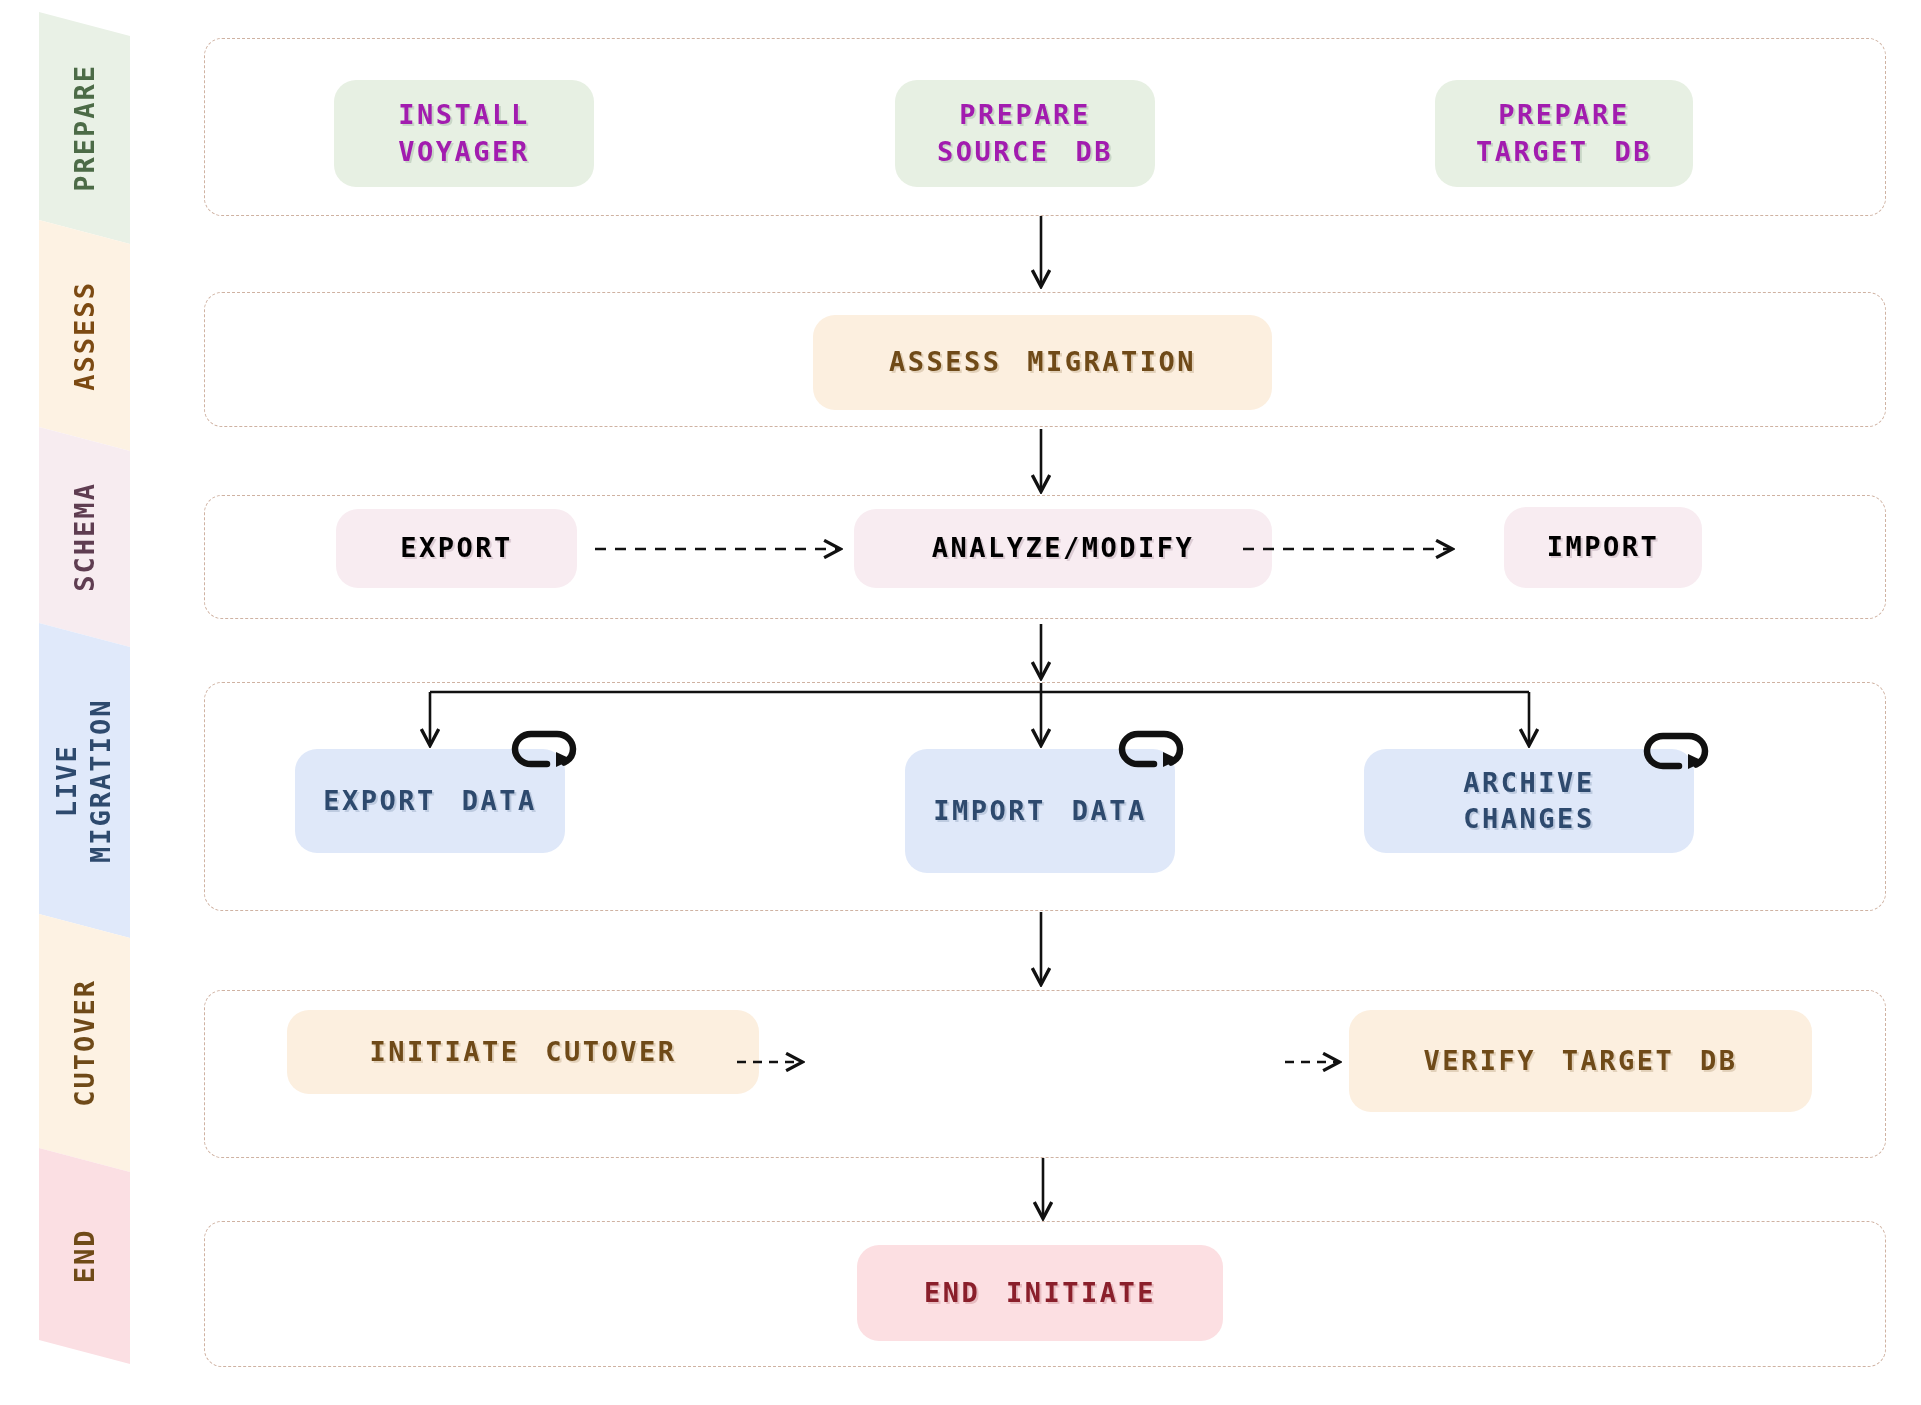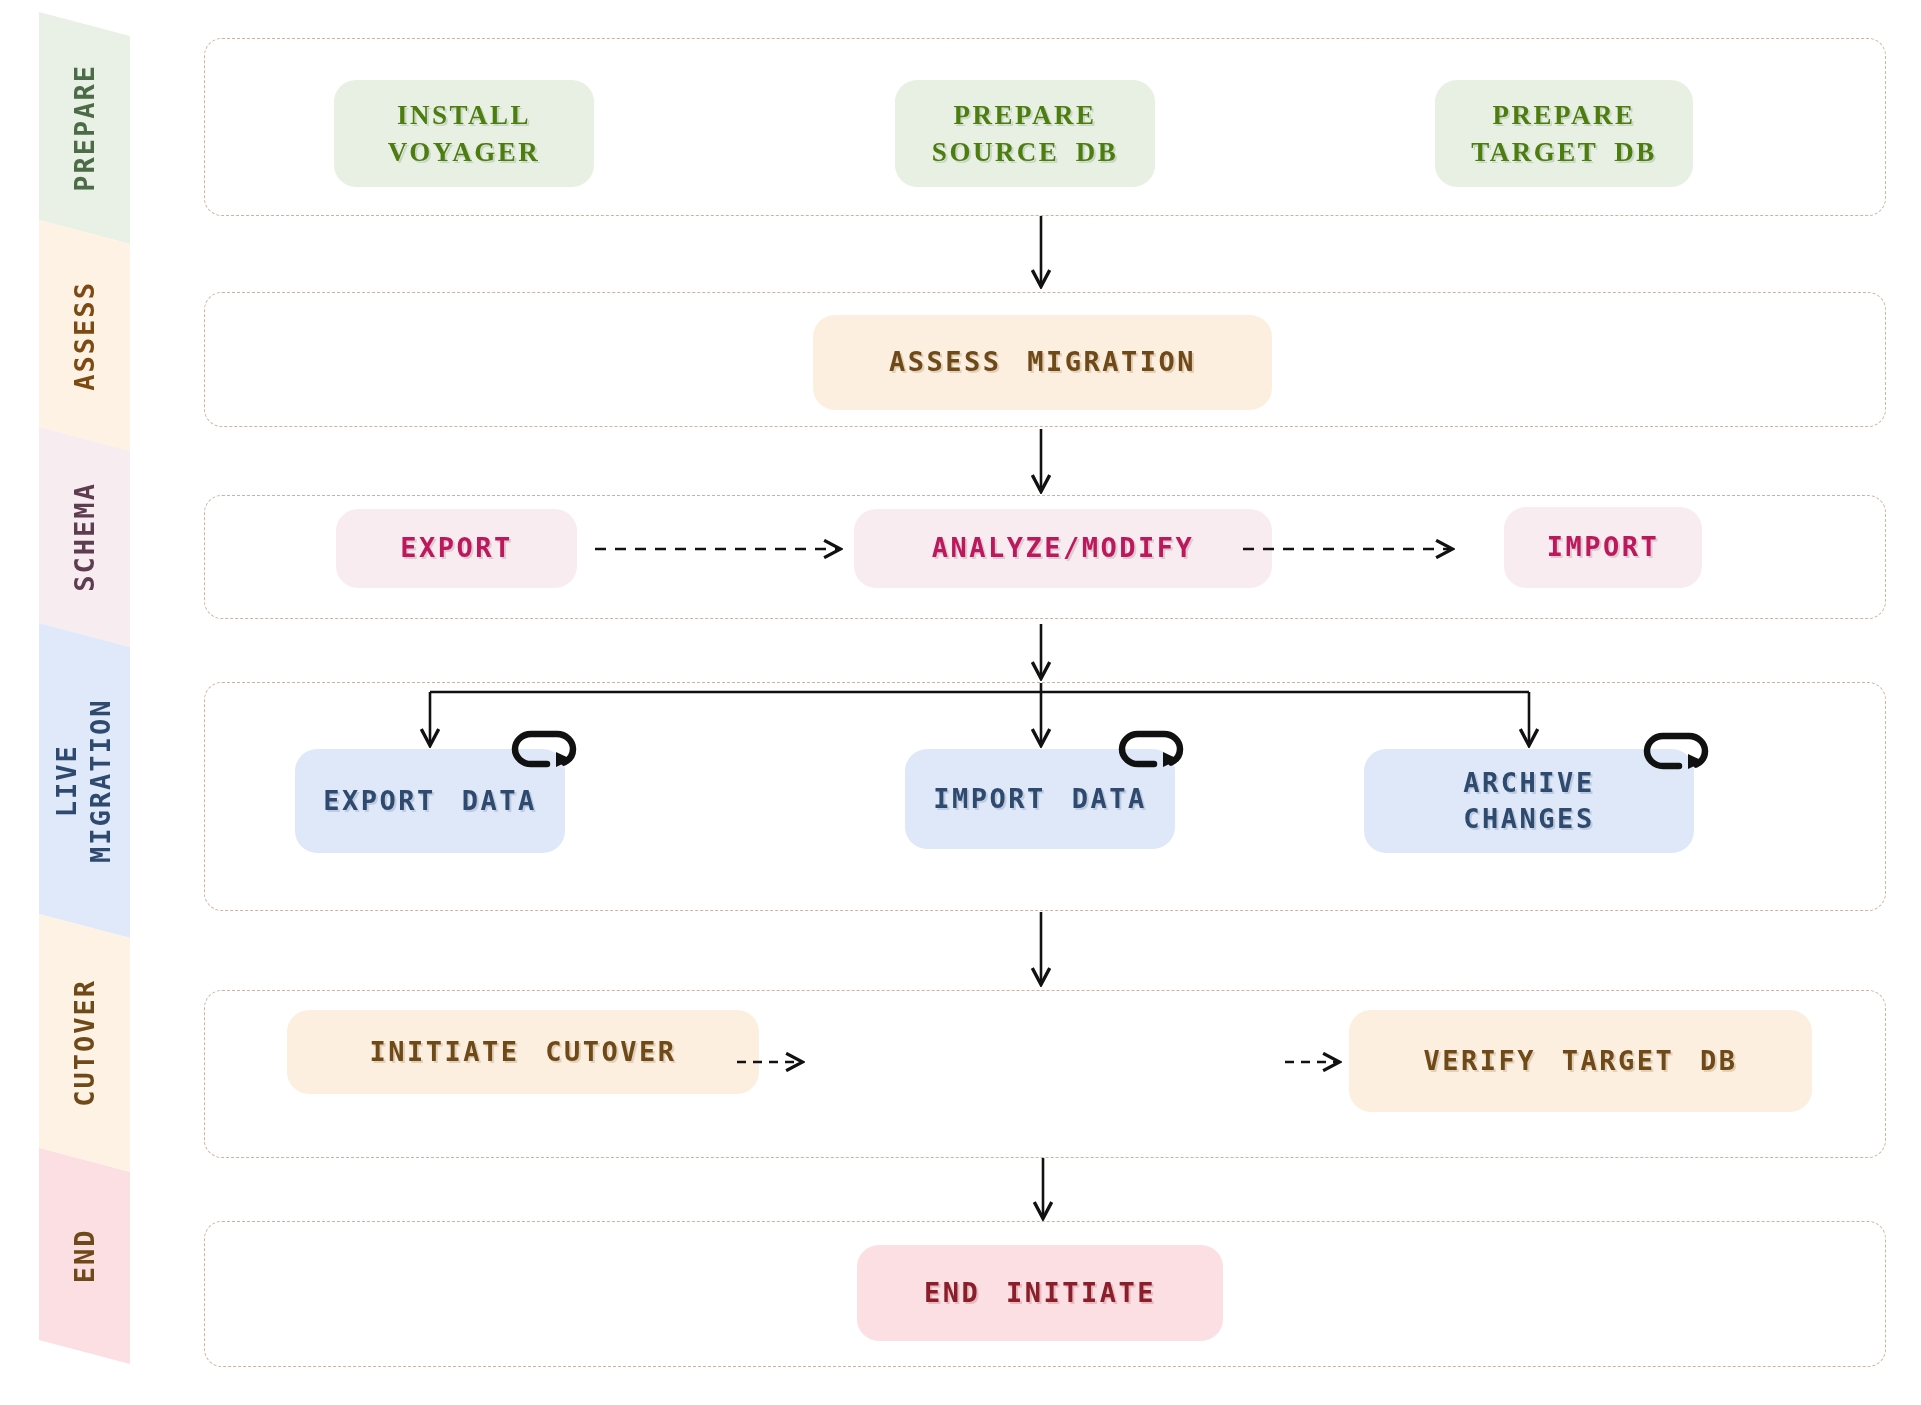--- a/index.html
+++ b/index.html
@@ -50,23 +50,23 @@
   .lane-end{top:1221px;height:146px;}
 
   
   .node{
     position:absolute;border-radius:22px;
     display:flex;align-items:center;justify-content:center;
     font-weight:bold;font-size:27px;letter-spacing:2.5px;word-spacing:7px;
     white-space:pre-line;text-align:center;line-height:1.35;
     box-sizing:border-box;
   }
-  .pal-green{background:#e7f0e3;color:#4d7c0f;text-shadow:2px 2px 0 rgba(63,98,67,.18);font-family:Liberation Serif, serif;}
+  .pal-green{background:#e7f0e3;color:#a21caf;text-shadow:2px 2px 0 rgba(63,98,67,.18);}
   .pal-peach{background:#fcefdf;color:#6f4a18;text-shadow:2px 2px 0 rgba(111,74,24,.18);}
-  .pal-pink{background:#f8ecf1;color:#be185d;text-shadow:2px 2px 0 rgba(95,61,81,.18);}
+  .pal-pink{background:#f8ecf1;color:#000000;text-shadow:2px 2px 0 rgba(95,61,81,.18);}
   .pal-blue{background:#dfe8f9;color:#2e4a6e;text-shadow:2px 2px 0 rgba(46,74,110,.18);}
   .pal-red{background:#fcdfe2;color:#8a1f2b;text-shadow:2px 2px 0 rgba(138,31,43,.18);}
 
   
   .overlay{position:absolute;left:0;top:0;width:1921px;height:1405px;pointer-events:none;}
 </style>
 </head>
 <body>
 
 <div class="canvas">
@@ -105,21 +105,21 @@
   <div class="node pal-green" style="left:1435px;top:80px;width:258px;height:107px;">PREPARE
 TARGET DB</div>
 
   <div class="node pal-peach" style="left:813px;top:315px;width:459px;height:95px;">ASSESS MIGRATION</div>
 
   <div class="node pal-pink" style="left:336px;top:509px;width:241px;height:79px;">EXPORT</div>
   <div class="node pal-pink" style="left:854px;top:509px;width:418px;height:79px;">ANALYZE/MODIFY</div>
   <div class="node pal-pink" style="left:1463px;top:507px;width:198px;height:81px;margin-left:41px;">IMPORT</div>
 
   <div class="node pal-blue" style="left:295px;top:749px;width:270px;height:104px;">EXPORT DATA</div>
-  <div class="node pal-blue" style="left:905px;top:749px;width:270px;height:100px;text-align:center;">IMPORT DATA</div>
+  <div class="node pal-blue" style="left:905px;top:749px;width:270px;height:124px;text-align:center;">IMPORT DATA</div>
   <div class="node pal-blue" style="left:1364px;top:749px;width:330px;height:104px;">ARCHIVE
 CHANGES</div>
 
   <div class="node pal-peach" style="left:251px;top:1010px;width:472px;height:84px;margin-left:36px;">INITIATE CUTOVER</div>
   <div class="node pal-peach" style="left:1349px;top:1010px;width:463px;height:102px;">VERIFY TARGET DB</div>
 
   <div class="node pal-red" style="left:857px;top:1245px;width:366px;height:96px;">END INITIATE</div>
 
   <svg class="overlay" viewBox="0 0 1921 1405">
     <defs>

